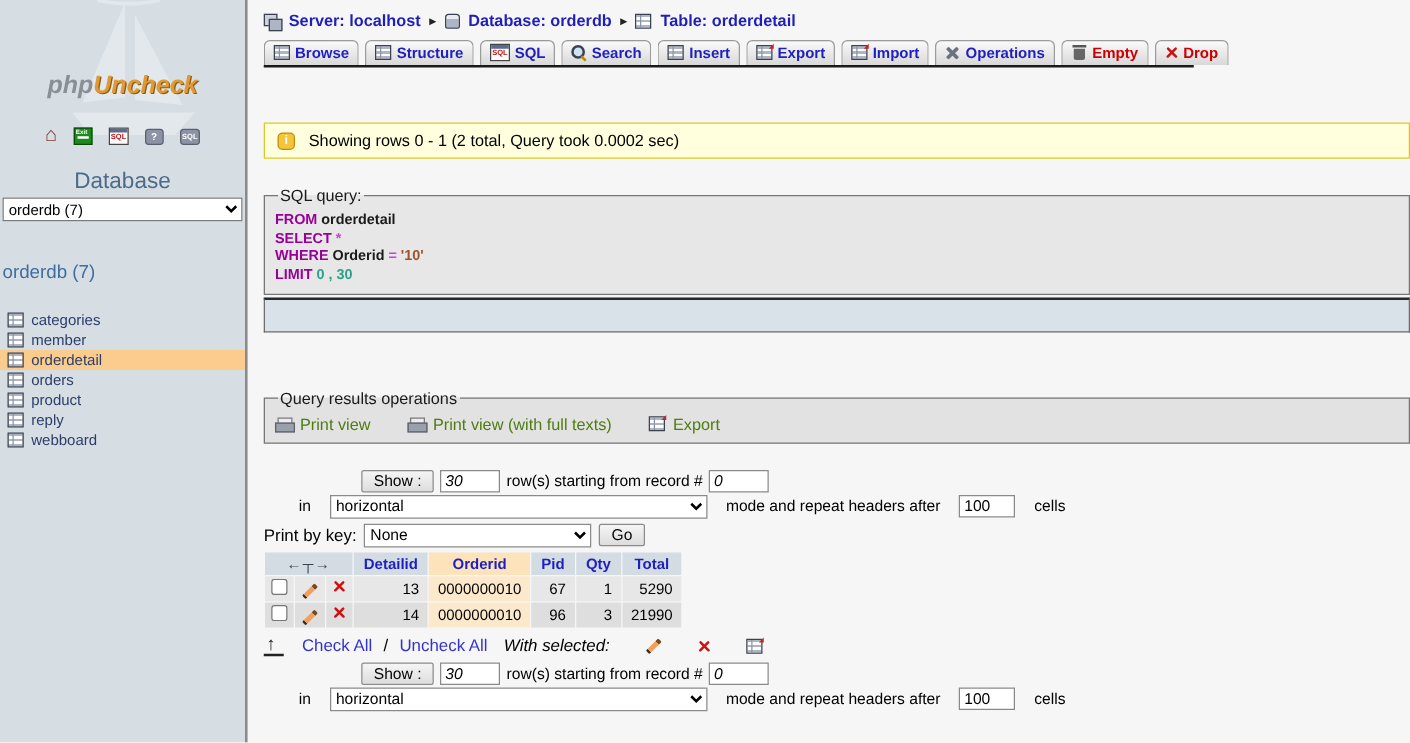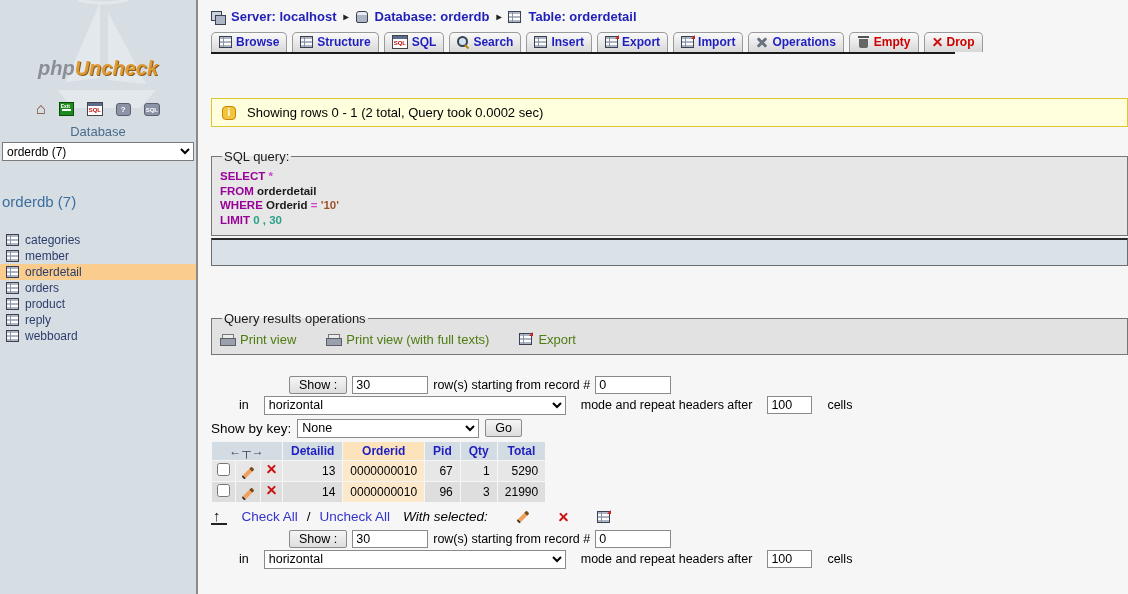--- a/index.html
+++ b/index.html
@@ -32,21 +32,21 @@
   .exit-box { display:inline-block; width:15px; height:14px; background:#1E8A1E; border:1px solid #0A4A0A; position:relative; }
   .exit-box::after { content:""; position:absolute; left:2px; top:6px; width:9px; height:2px; background:#fff; }
   .exit-box::before { content:"Exit"; position:absolute; left:1px; top:0px; font-size:5px; color:#fff; font-weight:bold; font-style:normal; }
   .sqlwin { display:inline-block; width:16px; height:14px; background:#fff; border:1px solid #444; position:relative; }
   .sqlwin::before { content:""; position:absolute; top:0; left:0; right:0; height:3px; background:#5A6B8C; }
   .sqlwin::after { content:"SQL"; position:absolute; left:1px; top:4px; font-size:6px; font-weight:bold; color:#C01010; }
   .bubble { display:inline-block; min-width:15px; height:13px; background:#8C93A6; border:1px solid #5A6070; border-radius:3px;
     color:#fff; font-size:8px; font-weight:bold; text-align:center; line-height:12px; padding:0 1px; }
   .bubble.small-txt { font-size:6px; }
 
-  .db-label { position:relative; z-index:1; text-align:center; margin-top:8px; font-size:13px; color:#4A6B8A; }
+  .db-label { position:relative; z-index:1; text-align:center; margin-top:18px; font-size:18px; color:#4A6B8A; }
   .db-select { display:block; width:192px; margin:3px auto 0; font-size:12px; font-family:"Liberation Sans",sans-serif;
     border:1px solid #7A7A7A; background:#fff; height:19px; }
   .db-heading { position:relative; z-index:1; margin:32px 0 0 2px; font-size:15px; color:#3D6E9E; font-weight:normal; cursor:pointer; }
   .tbl-list { position:relative; z-index:1; margin-top:22px; list-style:none; }
   .tbl-list li { display:flex; align-items:center; gap:6px; padding:1px 16px 1px 6px; font-size:12px; color:#2B3D6B; cursor:pointer; }
   .tbl-list li.selected { background:#FACC8E; }
 
   
   .grid-i { display:inline-block; width:13px; height:12px; border:1px solid #3A4150; background:
       linear-gradient(0deg, transparent, transparent),
@@ -109,21 +109,21 @@
 
   .qops { margin-top:45px; background:#E2E2E2; }
   .qops-links { display:flex; gap:30px; align-items:center; padding-top:3px; font-size:13px; }
   .qops-links a { color:#4d7c0f; text-decoration:none; display:flex; align-items:center; gap:6px; cursor:pointer; }
 
   .pagerow1 { margin-top:21px; margin-left:78px; display:flex; align-items:center; gap:5px; font-size:12.5px; }
   .pagerow2 { margin-top:2px; margin-left:28px; display:flex; align-items:center; gap:15px; font-size:12.5px; }
   .btn { font-family:"Liberation Sans",sans-serif; font-size:12.5px; background:linear-gradient(180deg,#F5F5F5,#DDDDDD);
     border:1px solid #8A8A8A; border-radius:2px; padding:1px 9px; cursor:pointer; color:#000; }
   .txt { font-family:"Liberation Sans",sans-serif; font-size:12.5px; border:1px solid #8A8A8A; height:18px; padding:0 3px; background:#fff; }
-  .w60 { width:76px; } .w45 { width:45px; }
+  .w60 { width:48px;font-style:italic; } .w45 { width:45px; }
   .sel { font-family:"Liberation Sans",sans-serif; font-size:12.5px; border:1px solid #8A8A8A; height:19px; background:#fff; }
   .mode-sel { width:302px; }
   .sort-row { margin-top:4px; display:flex; align-items:center; gap:6px; font-size:13.5px; }
   .sort-sel { width:182px; }
 
   table.results { border-collapse:separate; border-spacing:1px; margin-top:3px; }
   table.results th { background:#D3DCE3; font-size:12px; font-weight:bold; padding:2px 8px; }
   table.results th a { color:#1F1FC0; text-decoration:none; cursor:pointer; }
   table.results th.marked { background:#FCE3BC; }
   table.results td { font-size:12px; padding:2px 7px; text-align:right; }
@@ -258,22 +258,22 @@
   </div>
 
   <div class="notice">
     <span class="info-i">i</span>
     <span>Showing rows 0 - 1 (2 total, Query took 0.0002 sec)</span>
   </div>
 
   <fieldset>
     <legend>SQL query:</legend>
     <div class="sql-code">
+      <div><span class="kw">FROM</span> <span class="idv">orderdetail</span></div>
       <div><span class="kw">SELECT</span> <span class="punct">*</span></div>
-      <div><span class="kw">FROM</span> <span class="idv">orderdetail</span></div>
       <div><span class="kw">WHERE</span> <span class="idv">Orderid</span> <span class="punct">=</span> <span class="strv">'10'</span></div>
       <div><span class="kw">LIMIT</span> <span class="numv">0 , 30</span></div>
     </div>
   </fieldset>
 
   <div class="tbl-footer"></div>
 
   <fieldset class="qops">
     <legend>Query results operations</legend>
     <div class="qops-links">
@@ -300,21 +300,21 @@
   </div>
   <div class="pagerow2">
     <span>in</span>
     <select class="sel mode-sel"><option>horizontal</option></select>
     <span>mode and repeat headers after</span>
     <input class="txt w45" value="100" style="">
     <span>cells</span>
   </div>
 
   <div class="sort-row">
-    <span>Show by key:</span>
+    <span>Print by key:</span>
     <select class="sel sort-sel"><option>None</option></select>
     <button class="btn">Go</button>
   </div>
 
   <table class="results">
     <tbody>
         <tr>
       <th colspan="3"><span class="nav-head">←┬→</span></th>
       <th><a>Detailid</a></th>
       <th class="marked"><a>Orderid</a></th>

